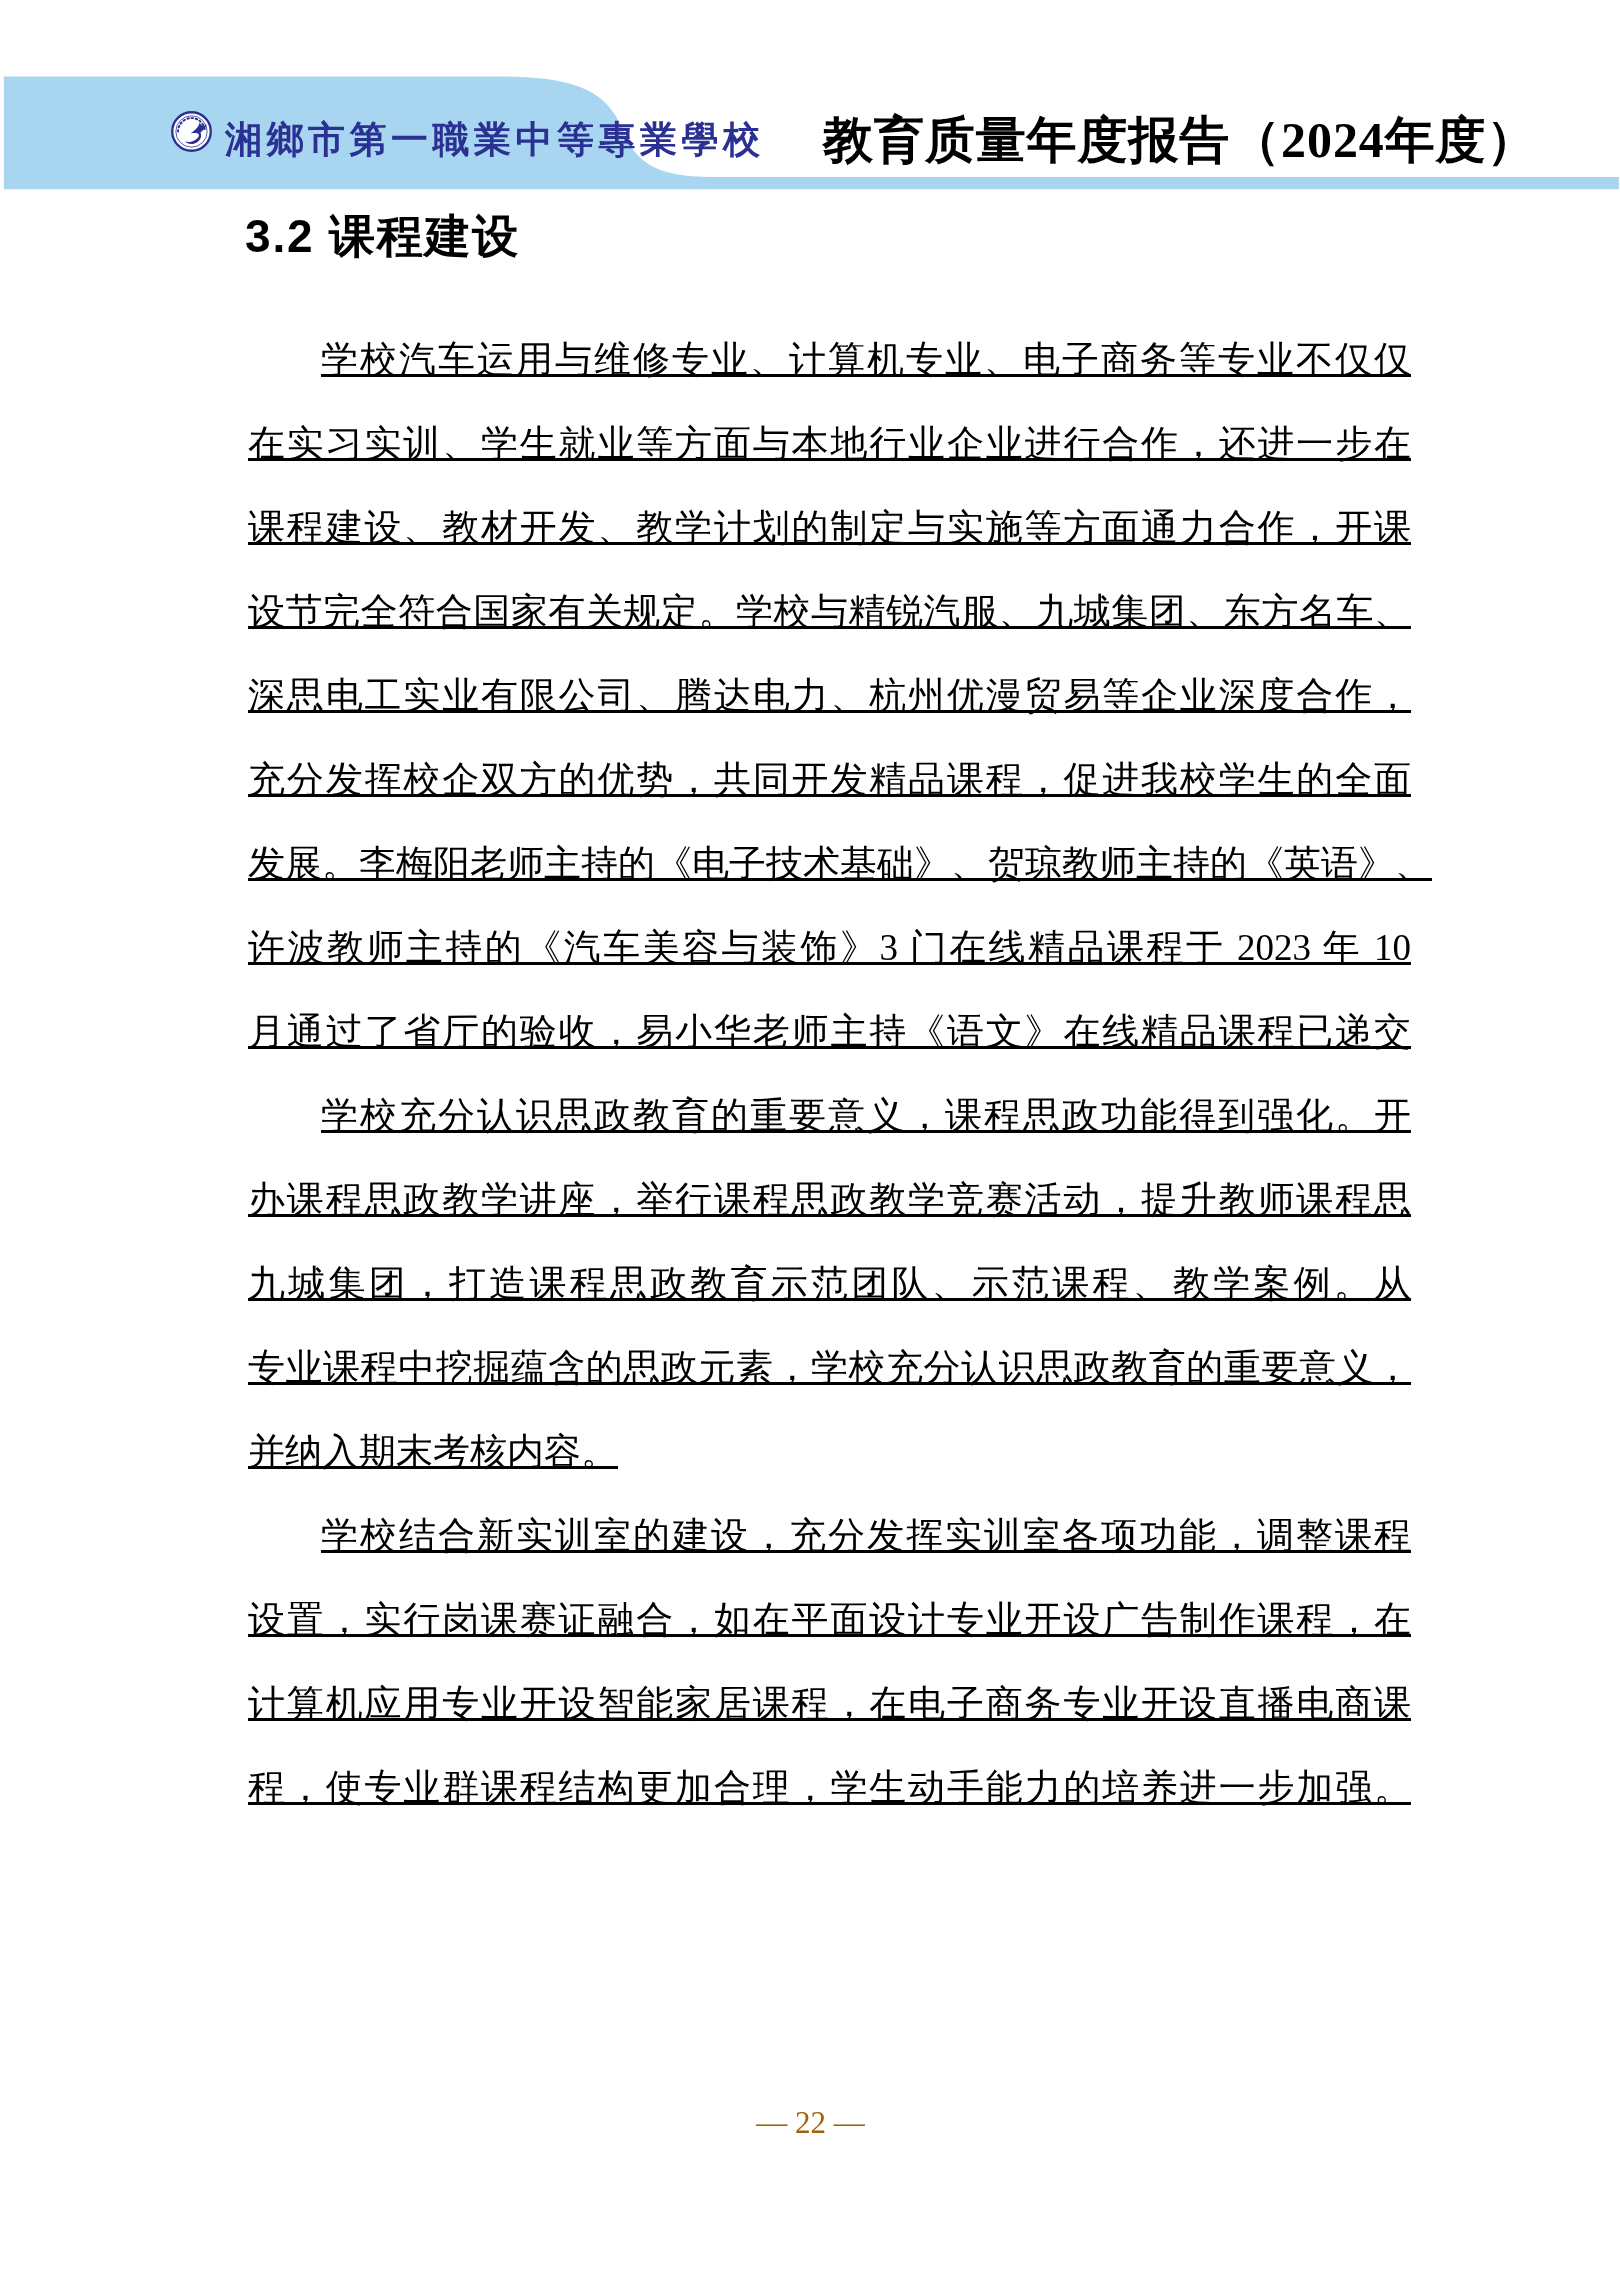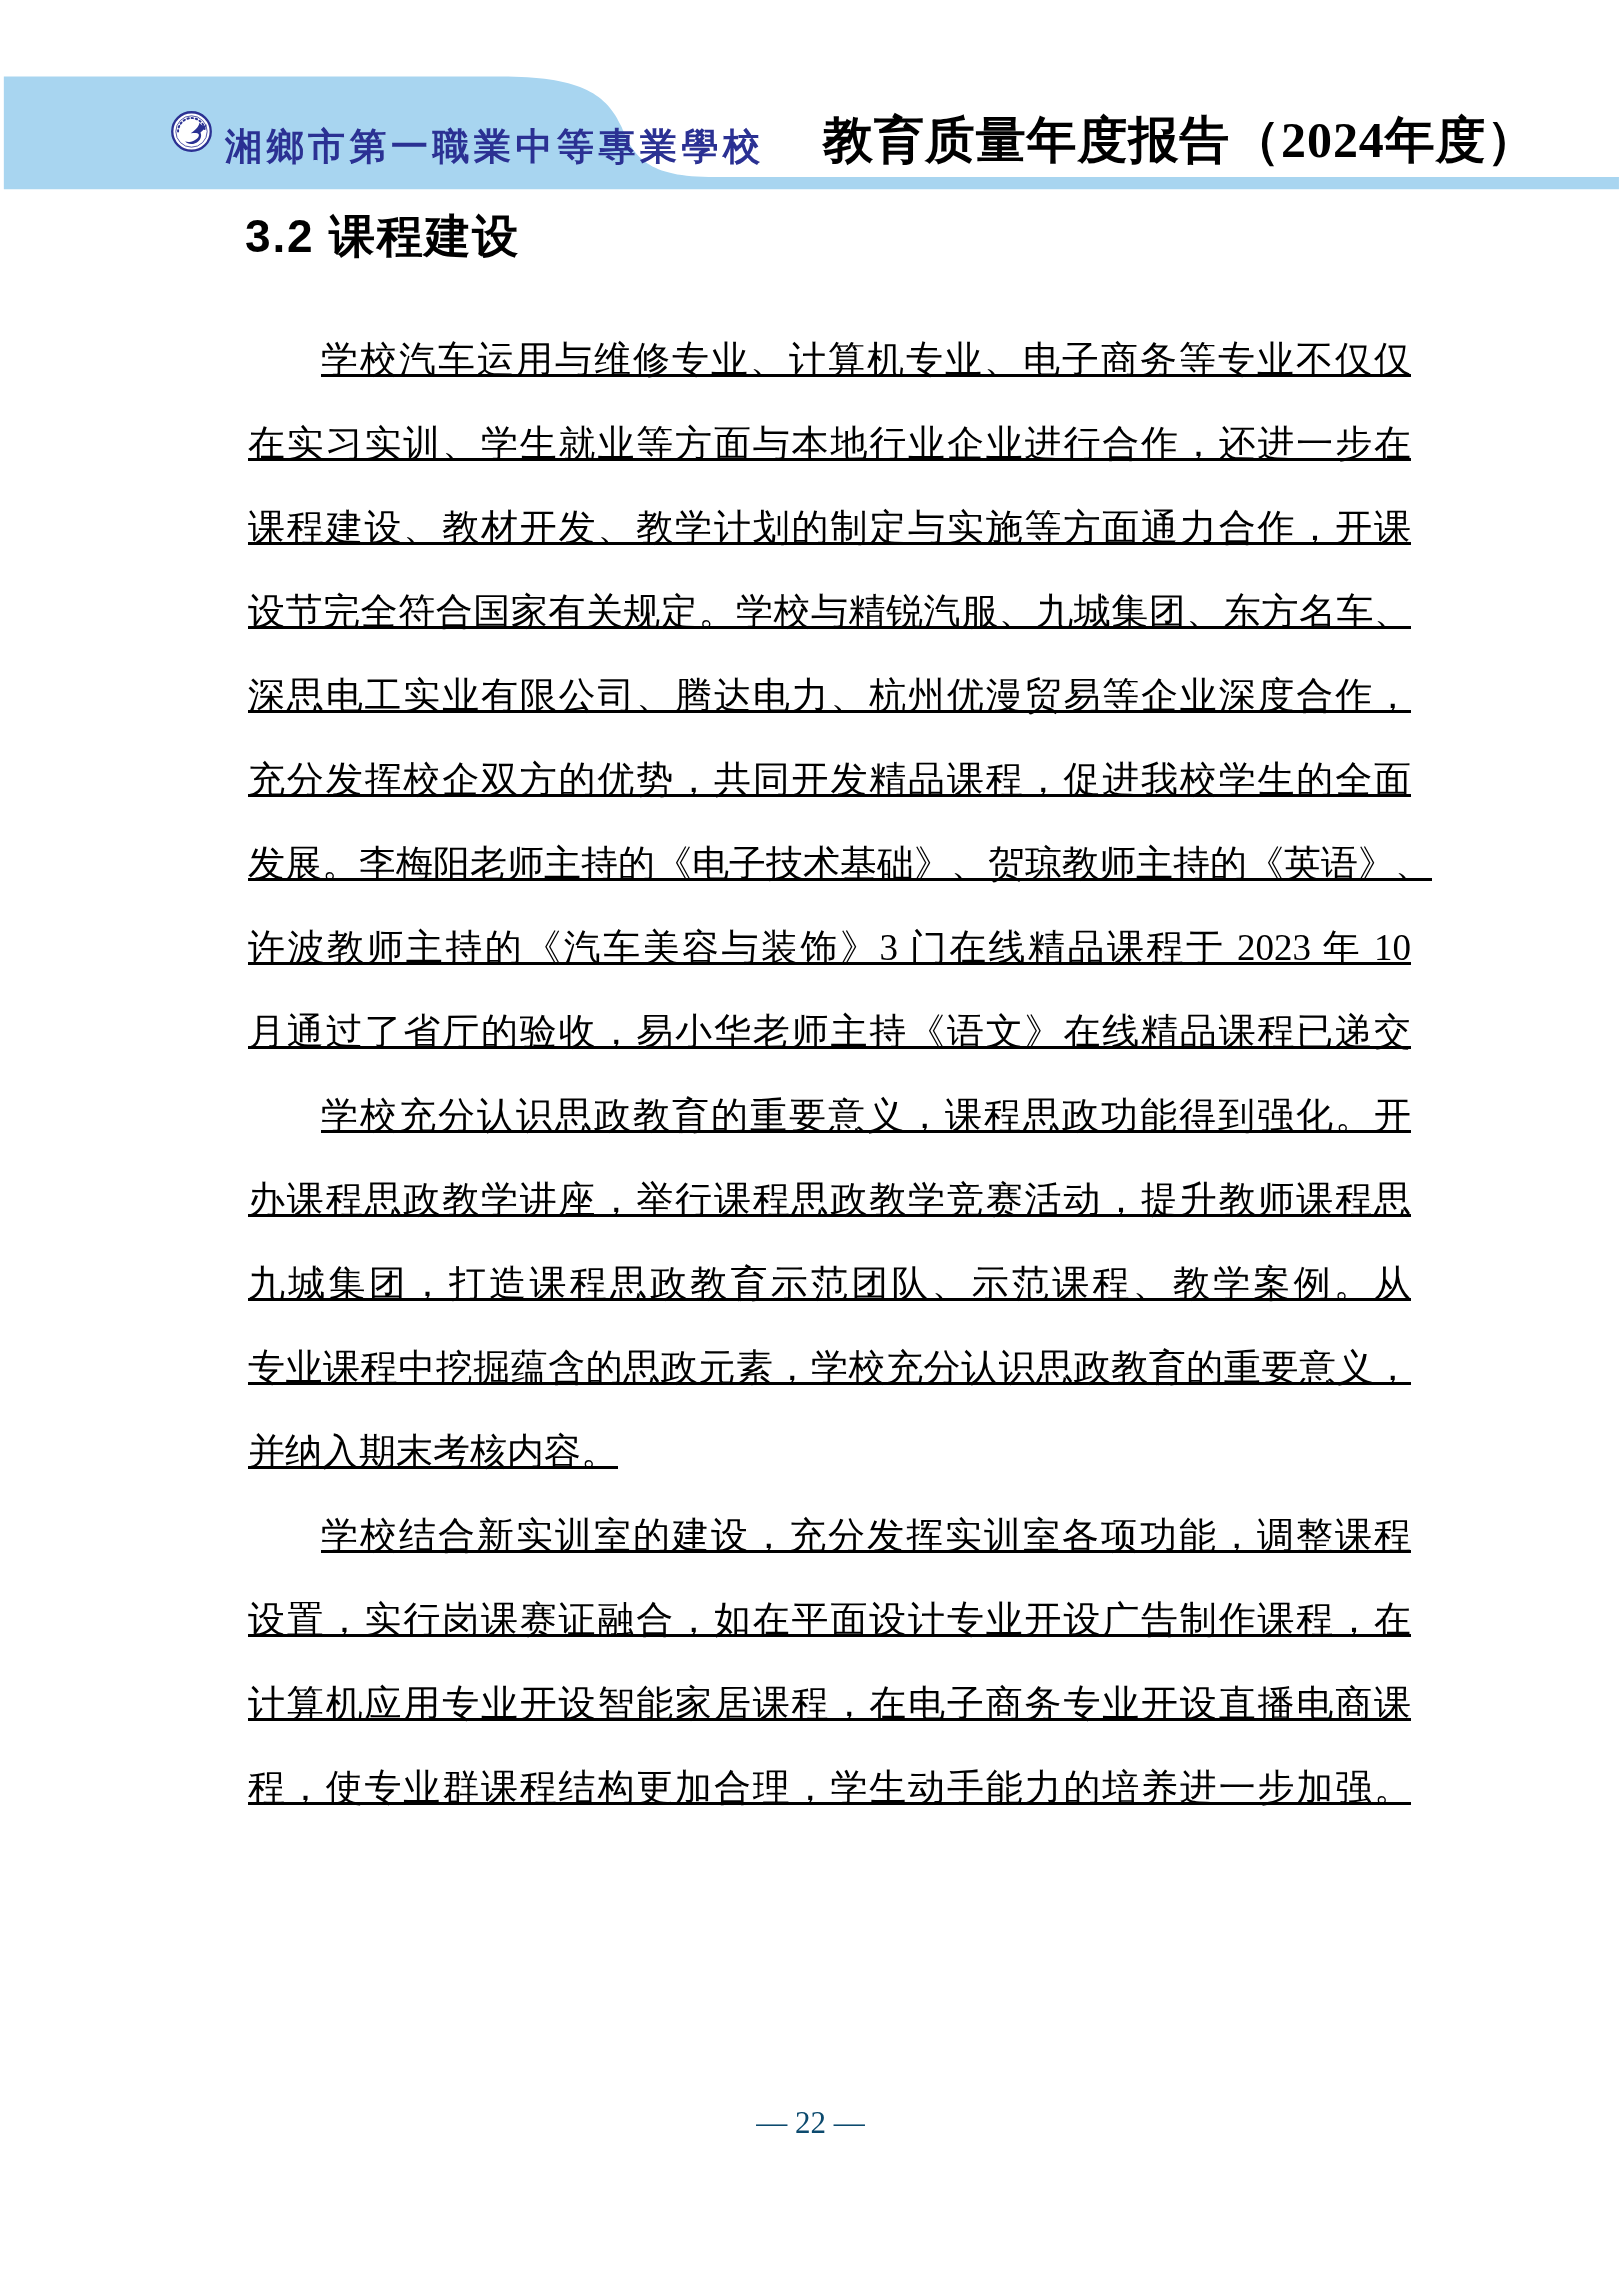--- a/index.html
+++ b/index.html
@@ -8,21 +8,21 @@
     width:1621px;height:2282px;
     background:#ffffff;
     margin:0 auto;
     overflow:hidden;
     font-family:"Liberation Serif","DejaVu Serif",serif;
   }
   
   .header-band-svg{position:absolute;left:0;top:0;width:1621px;height:192px;display:block;}
   .logo{position:absolute;left:170px;top:110px;width:43px;height:43px;}
   .school-name{
-    position:absolute;left:225px;top:124px;height:46px;line-height:46px;
+    position:absolute;left:225px;top:117px;height:46px;line-height:46px;
     font-size:37px;font-weight:bold;letter-spacing:4.5px;
     color:#2b3193;
     font-family:"Liberation Serif","DejaVu Serif",serif;
     white-space:nowrap;
   }
   .report-title{
     position:absolute;left:823px;top:112px;height:57px;line-height:57px;
     font-size:50px;font-weight:bold;letter-spacing:0.9px;
     color:#000000;
     font-family:"Liberation Serif","DejaVu Serif",serif;
@@ -45,21 +45,21 @@
   .line{
     height:84px;line-height:84px;font-size:37px;
     text-align:justify;text-align-last:justify;
     white-space:nowrap;
   }
   .line.indent{text-indent:73px;}
   .line.short-last{text-align-last:left;}
   
   .page-number{
     position:absolute;left:0;top:2105px;width:1621px;
-    text-align:center;font-size:31px;color:#0c4a6e;
+    text-align:center;font-size:31px;color:#a16207;
     font-family:"Liberation Serif","DejaVu Serif",serif;
   }
 </style>
 </head>
 <body>
 
 <div class="page">
 
   <svg class="header-band-svg" viewBox="0 0 1819 216" xmlns="http://www.w3.org/2000/svg" aria-hidden="true">
     <path d="M2,86 L560,86 C650,86 680,105 697,143 C709,172 722,199 795,199

